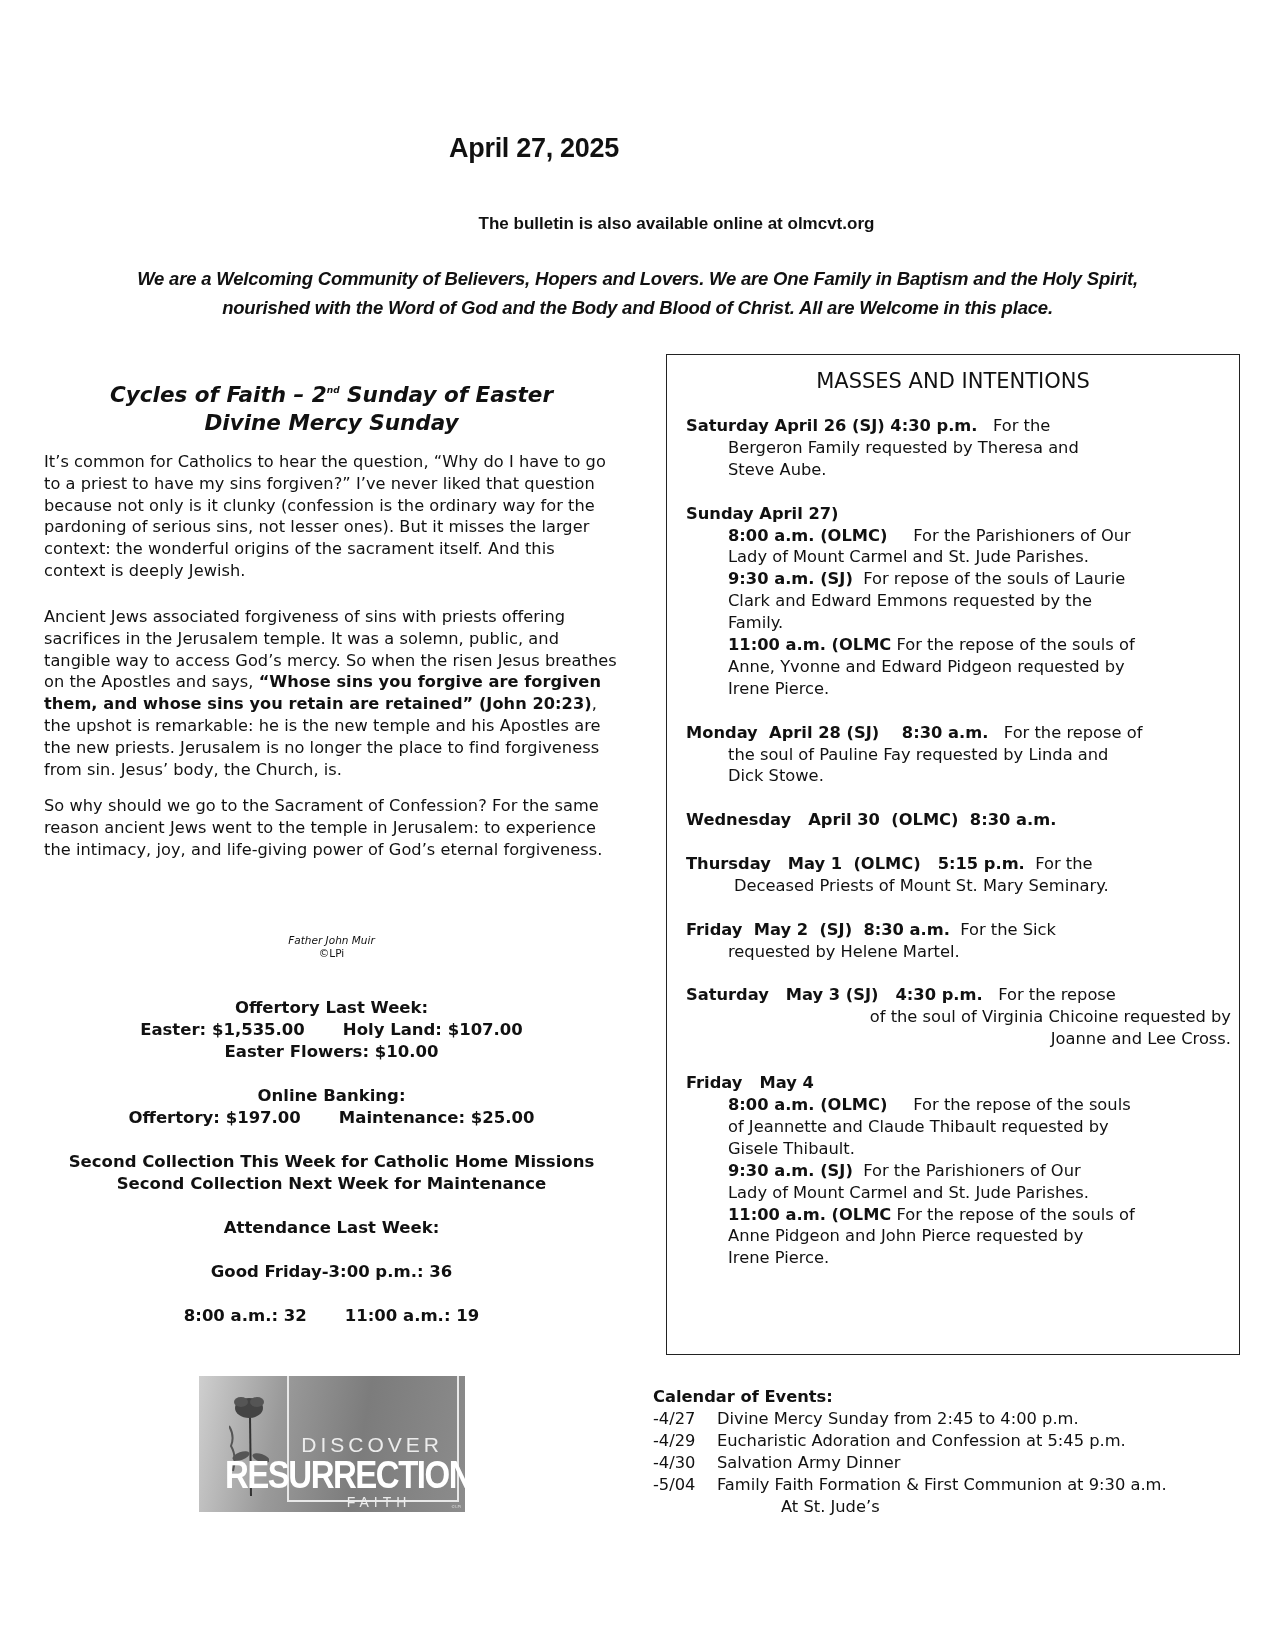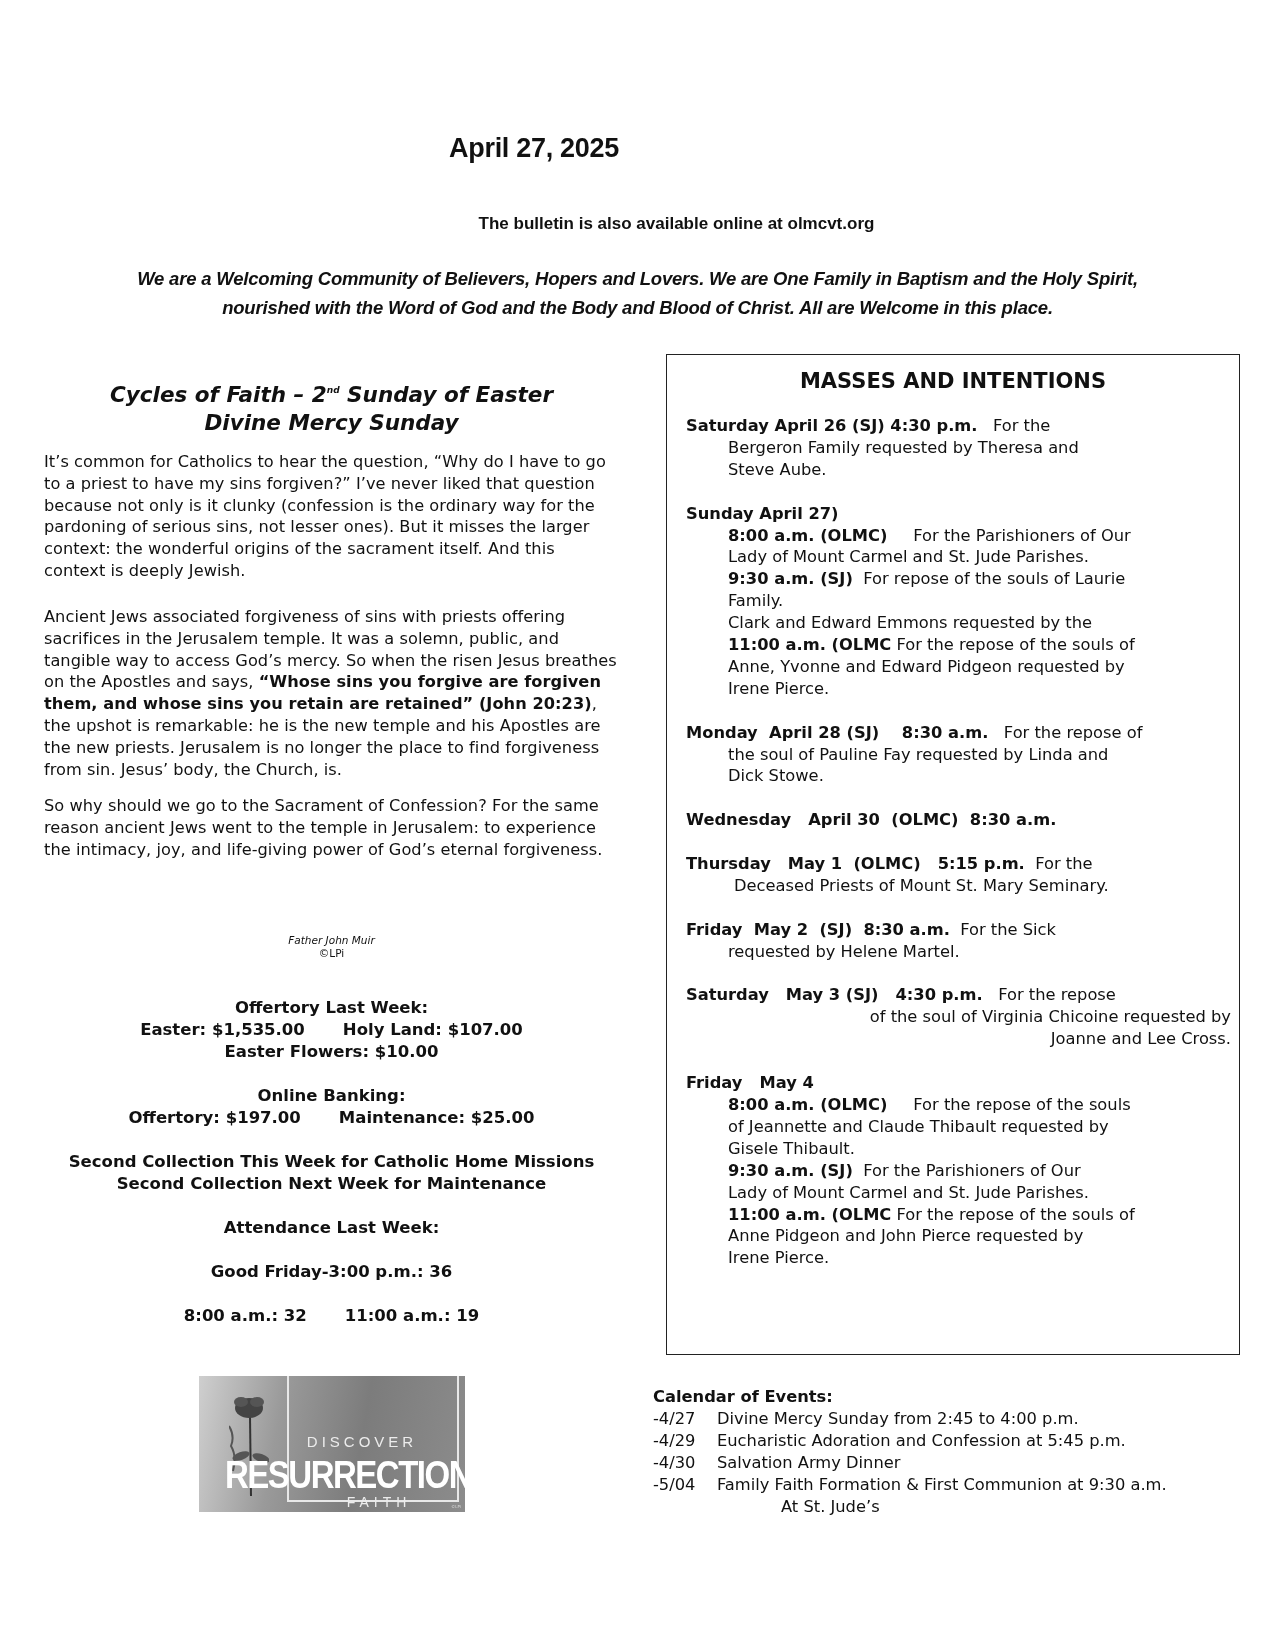--- a/index.html
+++ b/index.html
@@ -26,27 +26,27 @@
   .s-online { top: 1085px; }
   .s-second { top: 1151px; }
   .s-att { top: 1217px; }
   .s-good { top: 1261px; }
   .s-mass { top: 1305px; }
   .gap { display: inline-block; width: 38px; }
 
   .logo { left: 199px; top: 1376px; width: 266px; height: 136px; background: linear-gradient(100deg, #cfcfcf 0%, #9a9a9a 30%, #7c7c7c 60%, #8c8c8c 100%); overflow: hidden; }
   .logo .frame { position: absolute; left: 88px; top: 0; width: 168px; height: 124px; border: 2px solid #e8e8e8; border-top: none; }
   .logo .flower { position: absolute; left: 30px; top: 10px; width: 40px; height: 110px; }
-  .logo .discover { position: absolute; left: 88px; top: 57px; width: 150px; text-align: center; color: #ececec; font-family: "Liberation Sans", sans-serif; font-size: 15px; letter-spacing: 4px; }
+  .logo .discover { position: absolute; left: 94px; top: 57px; width: 150px; text-align: right; color: #ececec; font-family: "Liberation Sans", sans-serif; font-size: 21px; letter-spacing: 4px; }
   .logo .resur { position: absolute; left: 26px; top: 76px; width: 240px; text-align: center; color: #ffffff; font-family: "Liberation Sans", sans-serif; font-weight: bold; font-size: 33px; letter-spacing: -1.5px; transform: scaleY(1.2); transform-origin: top; }
   .logo .faith { position: absolute; left: 105px; top: 118px; width: 150px; text-align: center; color: #ececec; font-family: "Liberation Sans", sans-serif; font-size: 14px; letter-spacing: 5px; }
   .logo .tiny { position: absolute; right: 4px; bottom: 3px; font-size: 4px; color: #ddd; }
 
   .box { left: 666px; top: 354px; width: 574px; height: 1001px; border: 1.5px solid #222; box-sizing: border-box; }
-  .box-title { position: absolute; left: 0; top: 14px; width: 100%; text-align: center; font-weight: bold; font-size: 21px; }
+  .box-title { position: absolute; left: 0; top: 14px; width: 100%; text-align: center; font-weight: normal; font-size: 21px; }
   .masses { position: absolute; left: 19px; top: 60px; width: 545px; font-size: 16.3px; line-height: 21.9px; }
   .mass { margin-bottom: 21.9px; }
   .mass .head b, .mass .sub b { font-weight: bold; margin-top: 8px; }
   .mass .ind { padding-left: 42px; }
   .mass .ind2 { padding-left: 48px; }
   .mass .ind3 { padding-left: 36px; text-align: right; }
 
   .calendar { left: 653px; top: 1386px; width: 600px; font-size: 16.3px; line-height: 21.9px; }
   .calendar .cal-title { font-weight: bold; }
   .calendar .cal-row .d { display: inline-block; width: 64px; }
@@ -121,22 +121,22 @@
       <div class="head"><b>Saturday   April 26 (SJ)   4:30 p.m.</b><span style="white-space:pre">   For the</span></div>
       <div class="ind">Bergeron Family requested by Theresa and</div>
       <div class="ind">Steve Aube.</div>
     </div>
 
     <div class="mass">
       <div class="head"><b>Sunday   April 27)</b></div>
       <div class="ind"><b>8:00 a.m.  (OLMC)</b><span style="white-space:pre">     For the Parishioners of Our</span></div>
       <div class="ind">Lady of Mount Carmel and St. Jude Parishes.</div>
       <div class="ind"><b>9:30 a.m.  (SJ)</b><span style="white-space:pre">  For repose of the souls of Laurie</span></div>
+      <div class="ind">Clark and Edward Emmons requested by the</div>
       <div class="ind">Family.</div>
-      <div class="ind">Clark and Edward Emmons requested by the</div>
       <div class="ind"><b>11:00 a.m.  (OLMC</b><span style="white-space:pre"> For the repose of the souls of</span></div>
       <div class="ind">Anne, Yvonne and Edward Pidgeon requested by</div>
       <div class="ind">Irene Pierce.</div>
     </div>
 
     <div class="mass">
       <div class="head"><b style="white-space:pre">Monday  April 28 (SJ)    8:30 a.m.</b><span style="white-space:pre">   For the repose of</span></div>
       <div class="ind">the soul of Pauline Fay requested by Linda and</div>
       <div class="ind">Dick Stowe.</div>
     </div>

